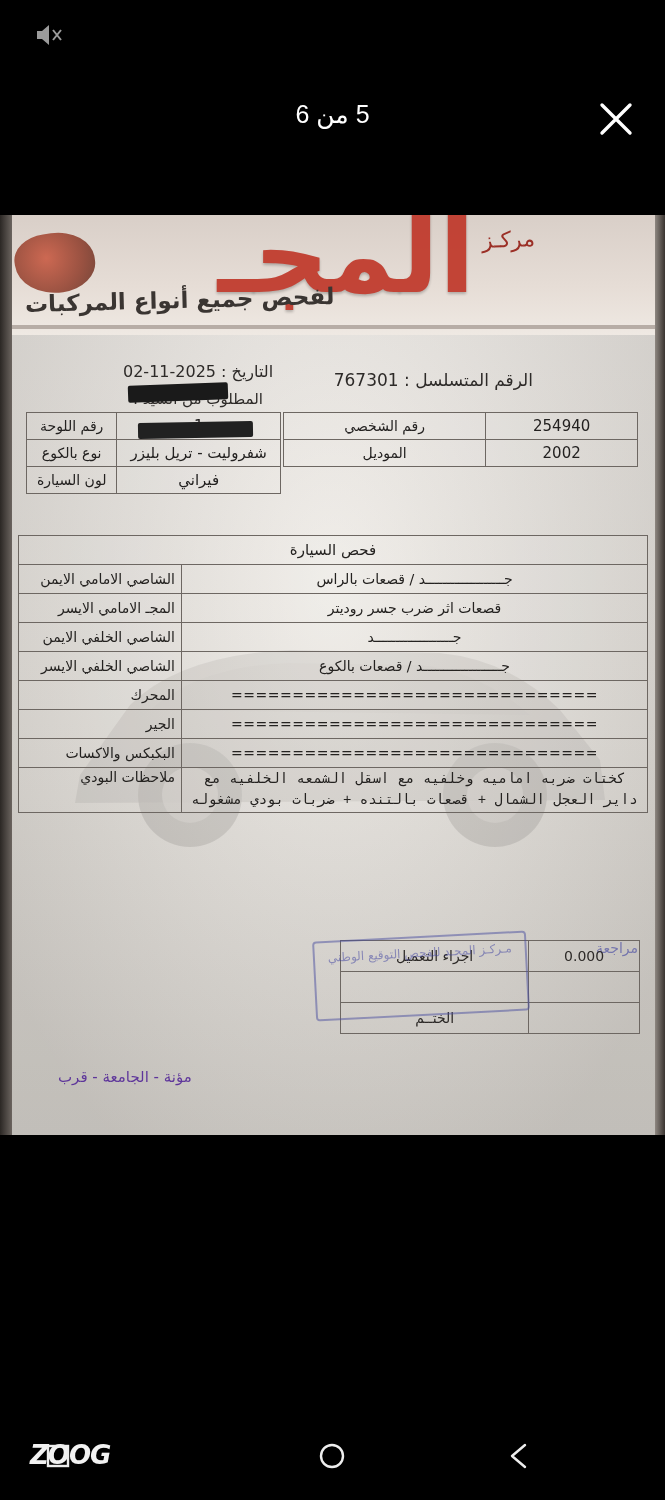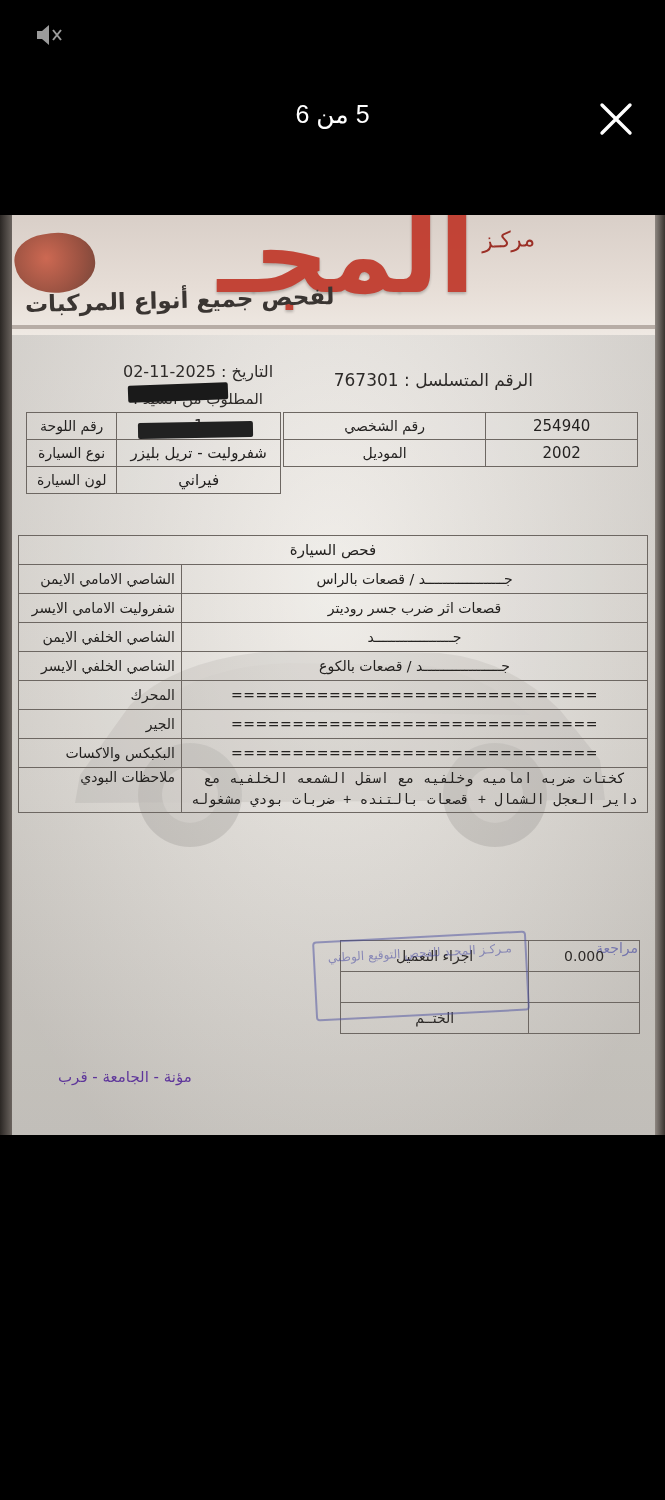--- a/index.html
+++ b/index.html
@@ -265,41 +265,41 @@
         </table>
 
       <table class="tbl tbl-right">
         <tbody>
             <tr>
           <td>1</td>
           <td class="lbl">رقم اللوحة</td>
         </tr>
         <tr>
           <td>شفروليت - تريل بليزر</td>
-          <td class="lbl">نوع السيارة</td>
+          <td class="lbl">نوع بالكوع</td>
         </tr>
         <tr>
           <td>فيراني</td>
           <td class="lbl">لون السيارة</td>
         </tr>
       </tbody>
         </table>
 
       <table class="tbl-insp">
         <tbody>
             <tr>
           <td colspan="2" style="text-align:center;font-size:15px;">فحص السيارة</td>
         </tr>
         <tr>
           <td class="v">جـــــــــــــــــــد / قصعات بالراس</td>
           <td class="k">الشاصي الامامي الايمن</td>
         </tr>
         <tr>
           <td class="v">قصعات اثر ضرب جسر روديتر</td>
-          <td class="k">شفروليت الامامي الايسر</td>
+          <td class="k">المجـ الامامي الايسر</td>
         </tr>
         <tr>
           <td class="v">جـــــــــــــــــــد</td>
           <td class="k">الشاصي الخلفي الايمن</td>
         </tr>
         <tr>
           <td class="v">جـــــــــــــــــــد / قصعات بالكوع</td>
           <td class="k">الشاصي الخلفي الايسر</td>
         </tr>
         <tr>
@@ -342,14 +342,33 @@
           </table>
       </div>
 
       <div class="stamp">مـركـز المجـد للفحص
 التوقيع الوطني</div>
 
       <div class="footer-red">مؤنة - الجامعة - قرب</div>
     </div>
   </div>
 
+  <div class="navbar">
+    <div class="brand">ZOOG</div>
+
+    <div class="nav-btn nav-recent">
+      <svg width="44" height="44" viewBox="0 0 44 44" aria-hidden="true">
+        <rect x="12" y="12" width="20" height="20" fill="none" stroke="#eee" stroke-width="2.4"></rect>
+      </svg>
+    </div>
+    <div class="nav-btn nav-home">
+      <svg width="44" height="44" viewBox="0 0 44 44" aria-hidden="true">
+        <circle cx="22" cy="22" r="11" fill="none" stroke="#eee" stroke-width="2.4"></circle>
+      </svg>
+    </div>
+    <div class="nav-btn nav-back">
+      <svg width="44" height="44" viewBox="0 0 44 44" aria-hidden="true">
+        <path d="M27 11 L14 22 L27 33" fill="none" stroke="#eee" stroke-width="2.4" stroke-linejoin="round" stroke-linecap="round"></path>
+      </svg>
+    </div>
+  </div>
 
 </div>
 
 </body></html>

